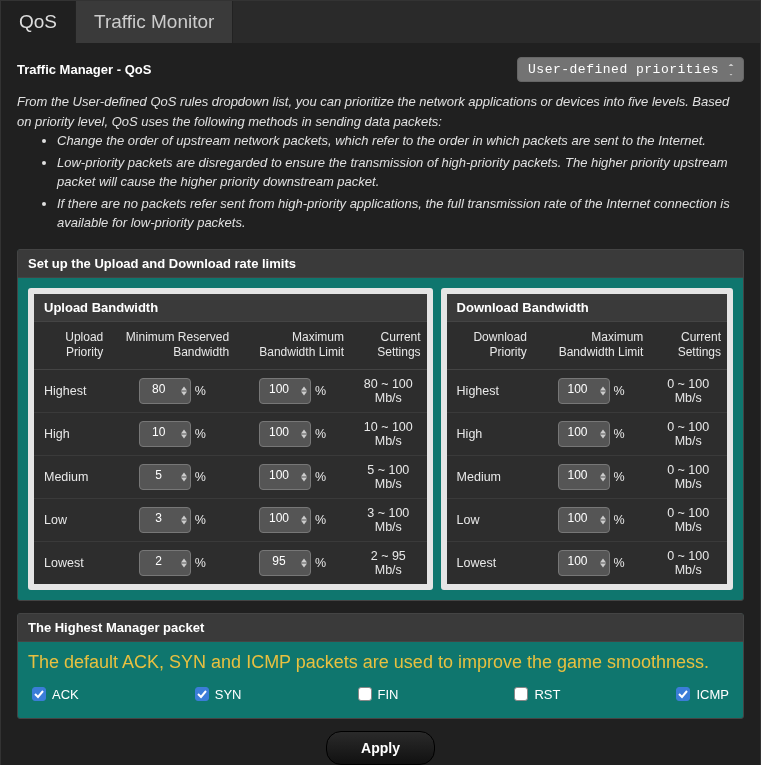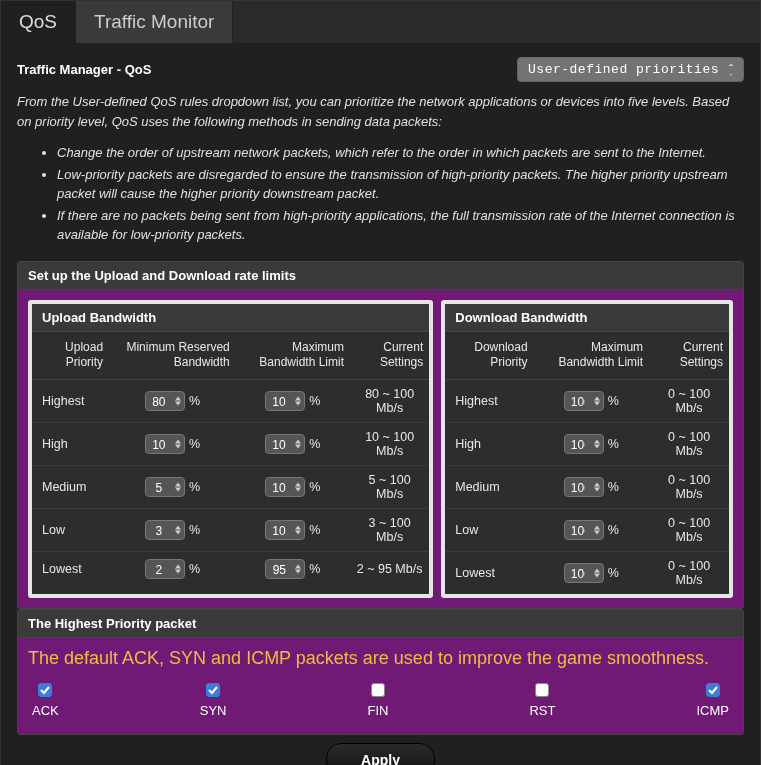--- a/index.html
+++ b/index.html
@@ -66,56 +66,55 @@
   height: 12px;
   background:
     linear-gradient(to bottom, #ccc 50%, transparent 50%) 0 0 / 100% 4px no-repeat,
     linear-gradient(to top, #ccc 50%, transparent 50%) 0 100% / 100% 4px no-repeat;
   clip-path: polygon(0 35%, 50% 0, 100% 35%, 100% 65%, 50% 100%, 0 65%);
 }
 .intro {
   font-style: italic;
   color: #e0e0e0;
   line-height: 1.5;
-  margin-bottom: 12px;
 }
 ul.bullets {
   list-style: disc;
   padding-left: 40px;
   margin-bottom: 16px;
 }
 ul.bullets li {
   font-style: italic;
   color: #e0e0e0;
   line-height: 1.5;
   margin-bottom: 2px;
 }
 .panel {
   border: 1px solid #444;
   border-radius: 3px;
-  margin-bottom: 0;
-  background: #701a75;
+  margin-bottom: 12px;
+  background: #0f766e;
 }
 .panel-header {
   background: #3a3a3a;
   padding: 6px 10px;
   font-weight: bold;
   font-size: 13px;
   color: #fff;
   border-bottom: 1px solid #444;
 }
 .panel-body {
   padding: 10px;
 }
 .bw-wrap {
   display: flex;
   gap: 8px;
 }
 .bw-box {
-  border: 4px solid #e5e5e5;
+  border: 6px solid #e5e5e5;
   border-radius: 3px;
   background: #2d2d2d;
 }
 .bw-box.upload { flex: 1.4; }
 .bw-box.download { flex: 1; }
 .bw-title {
   background: #3a3a3a;
   padding: 6px 10px;
   font-weight: bold;
   font-size: 13px;
@@ -145,22 +144,22 @@
 table.bw tr:last-child td { border-bottom: none; }
 .spin {
   display: inline-flex;
   align-items: center;
 }
 .spin-input {
   background: #555;
   border: 1px solid #777;
   border-radius: 4px;
   color: #fff;
-  width: 40px;
-  padding: 3px 18px 1px 6px;
+  width: 52px;
+  padding: 3px 18px 7px 6px;
   font-size: 12px;
   text-align: center;
   position: relative;
 }
 .spin-wrap {
   position: relative;
   display: inline-block;
 }
 .spin-arrows {
   position: absolute;
@@ -188,21 +187,20 @@
   display: flex;
   justify-content: space-between;
   padding: 0 4px 6px;
 }
 .check-item {
   display: flex;
   align-items: center;
   gap: 6px;
   color: #fff;
   cursor: pointer;
-  flex-direction: column;
 }
 .check-box {
   width: 14px;
   height: 14px;
   background: #fff;
   border: 1px solid #888;
   border-radius: 3px;
   display: inline-flex;
   align-items: center;
   justify-content: center;
@@ -240,21 +238,21 @@
   <div class="content">
     <div class="header-row">
       <div class="page-title">Traffic Manager - QoS</div>
       <div class="dropdown">User-defined priorities</div>
     </div>
 
     <p class="intro">From the User-defined QoS rules dropdown list, you can prioritize the network applications or devices into five levels. Based on priority level, QoS uses the following methods in sending data packets:</p>
     <ul class="bullets">
       <li>Change the order of upstream network packets, which refer to the order in which packets are sent to the Internet.</li>
       <li>Low-priority packets are disregarded to ensure the transmission of high-priority packets. The higher priority upstream packet will cause the higher priority downstream packet.</li>
-      <li>If there are no packets being sent from high-priority applications, the full transmission rate of the Internet connection is available for low-priority packets.</li>
+      <li>If there are no packets refer sent from high-priority applications, the full transmission rate of the Internet connection is available for low-priority packets.</li>
     </ul>
 
     <div class="panel">
       <div class="panel-header">Set up the Upload and Download rate limits</div>
       <div class="panel-body">
         <div class="bw-wrap">
 
           <div class="bw-box upload">
             <div class="bw-title">Upload Bandwidth</div>
             <table class="bw">
@@ -428,21 +426,21 @@
                     <td>0 ~ 100 Mb/s</td>
                   </tr>
                 </tbody>
             </table>
           </div>
         </div>
       </div>
     </div>
 
     <div class="panel">
-      <div class="panel-header">The Highest Priority packet</div>
+      <div class="panel-header">The Highest Manager packet</div>
       <div class="panel-body">
         <div class="hp-text">The default ACK, SYN and ICMP packets are used to improve the game smoothness.</div>
         <div class="check-row" id="check-row">
             <label class="check-item">
               <span class="check-box checked">
                 <svg viewBox="0 0 10 10">
                   <path d="M1 5 L4 8 L9 2" stroke="#fff" stroke-width="2" fill="none"></path>
                 </svg>
               </span>
               <span>ACK</span>

